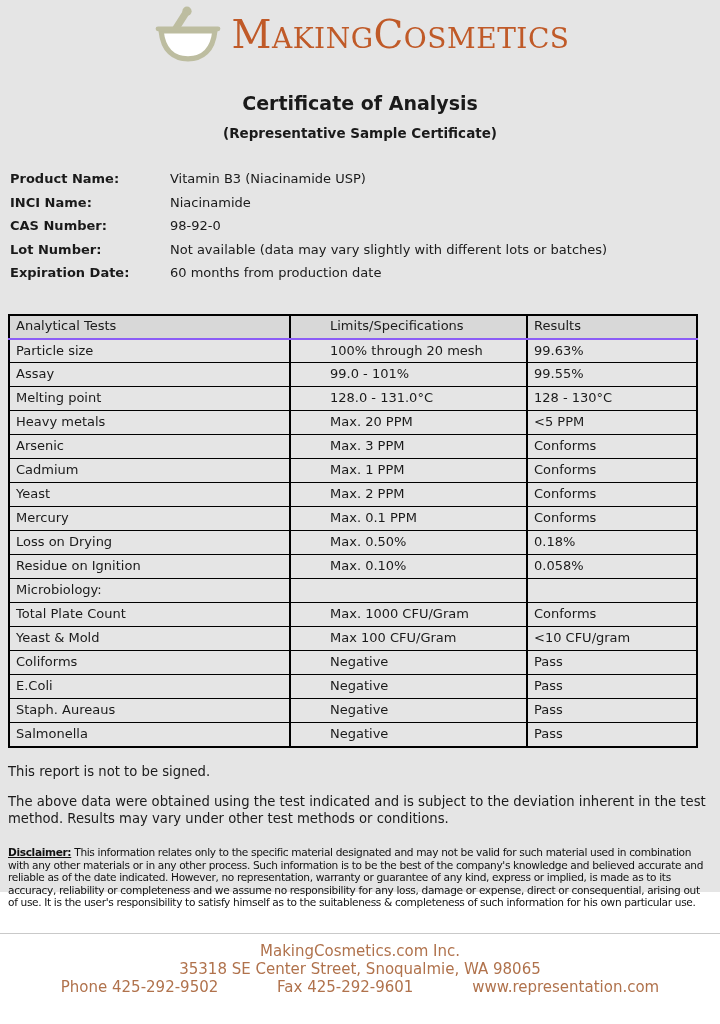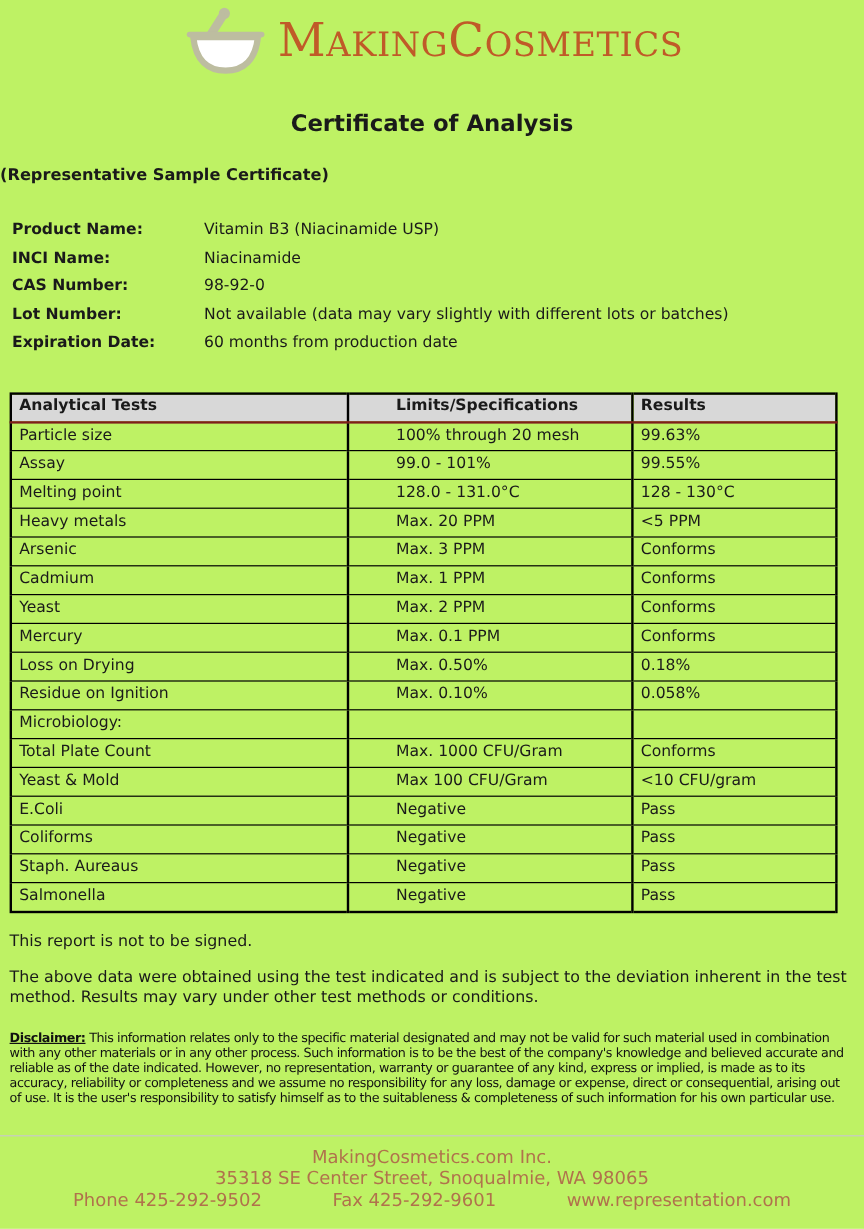--- a/index.html
+++ b/index.html
@@ -8,53 +8,53 @@
     --logo-sage:#bdbda0;
     --table-header-bg:#d8d8d8;
   }
   *{box-sizing:border-box;margin:0;padding:0;}
   html,body{background:#fff;}
   body{
     width:720px;height:1024px;overflow:hidden;
     font-family:"DejaVu Sans","Liberation Sans",sans-serif;
     font-size:13px;color:#1a1a1a;
   }
-  .page{position:relative;width:720px;height:1024px;background:#bef264;}
+  .page{position:relative;width:720px;height:892px;background:#e5e5e5;}
 
   
   .logo{display:flex;align-items:center;justify-content:center;padding-top:6px;height:62px;}
   .logo svg{display:block;margin-right:5px;}
   .logo-text{font-family:"DejaVu Serif","Liberation Serif",serif;color:var(--brand-orange);line-height:1;white-space:nowrap;letter-spacing:.5px;}
   .logo-text .lg-big{font-size:39px;}
   .logo-text .lg-small{font-size:28px;}
 
   
   .title{margin-top:30px;text-align:center;font-weight:bold;font-size:19px;}
-  .subtitle{margin-top:24px;text-align:left;font-weight:bold;font-size:13.5px;}
+  .subtitle{margin-top:11px;text-align:center;font-weight:bold;font-size:13.5px;}
 
   
   .product-info{margin:26px 0 0 10px;}
   .pi-row{height:23.5px;line-height:23.5px;white-space:nowrap;}
   .pi-label{display:inline-block;width:160px;font-weight:bold;}
   .pi-value{}
 
   
   table{
     border-collapse:collapse;table-layout:fixed;
     width:688px;margin:29px 0 0 8px;
     border:2px solid #000;
   }
   th,td{
     border-left:2px solid #000;border-right:2px solid #000;
     border-top:1px solid #000;border-bottom:1px solid #000;
     height:24px;padding:0 2px 0 6px;
     text-align:left;font-size:13px;line-height:1.1;
     overflow:hidden;white-space:nowrap;
   }
-  th{background:var(--table-header-bg);font-weight:bold;border-bottom:2px solid #7f1d1d;}
+  th{background:var(--table-header-bg);font-weight:normal;border-bottom:2px solid #8b5cf6;}
   th:nth-child(1),td:nth-child(1){width:281px;}
   th:nth-child(2),td:nth-child(2){width:237px;padding-left:39px;}
   th:nth-child(3),td:nth-child(3){width:170px;}
 
   
   .note{margin:14px 10px 0 8px;font-size:13.2px;line-height:16.5px;}
   .note.signature{margin-top:16px;}
 
   
   .disclaimer{margin:19px 8px 0 8px;font-size:10.6px;line-height:12.6px;letter-spacing:-.35px;color:#111;}
@@ -159,26 +159,26 @@
           <td>Total Plate Count</td>
           <td>Max. 1000 CFU/Gram</td>
           <td>Conforms</td>
         </tr>
         <tr>
           <td>Yeast &amp; Mold</td>
           <td>Max 100 CFU/Gram</td>
           <td>&lt;10 CFU/gram</td>
         </tr>
         <tr>
+          <td>Coliforms</td>
+          <td>Negative</td>
+          <td>Pass</td>
+        </tr>
+        <tr>
           <td>E.Coli</td>
-          <td>Negative</td>
-          <td>Pass</td>
-        </tr>
-        <tr>
-          <td>Coliforms</td>
           <td>Negative</td>
           <td>Pass</td>
         </tr>
         <tr>
           <td>Staph. Aureaus</td>
           <td>Negative</td>
           <td>Pass</td>
         </tr>
         <tr>
           <td>Salmonella</td>

